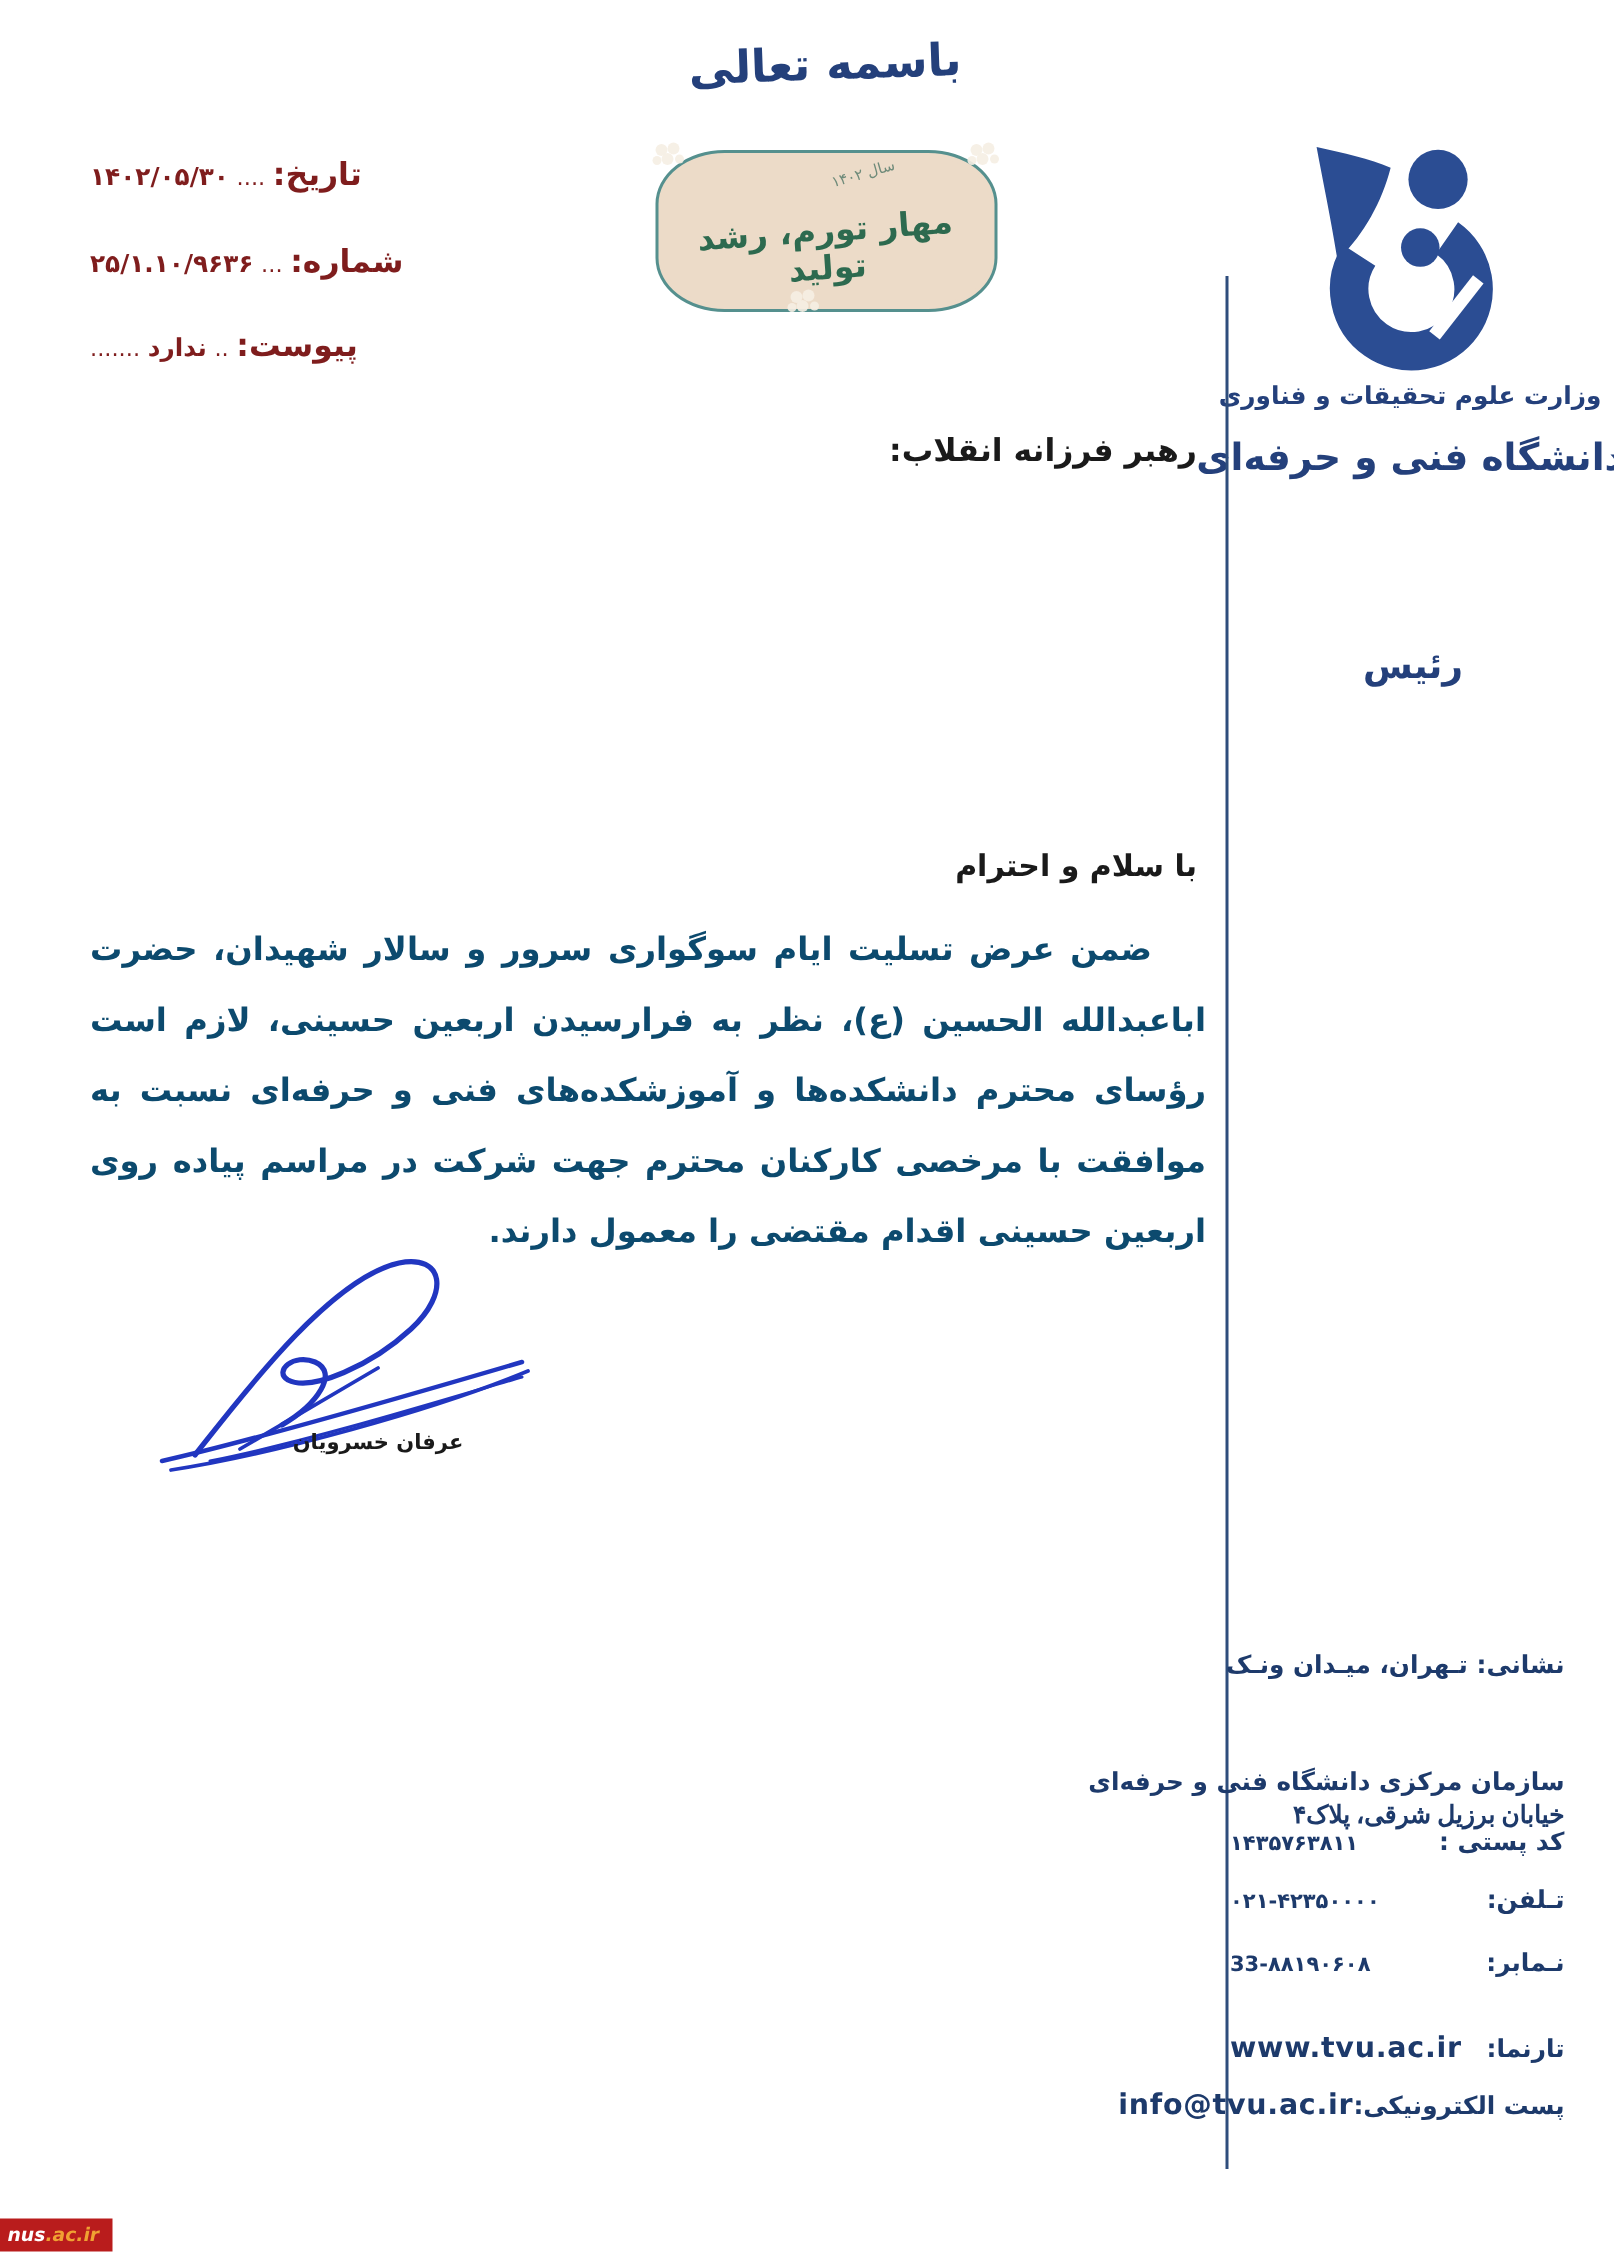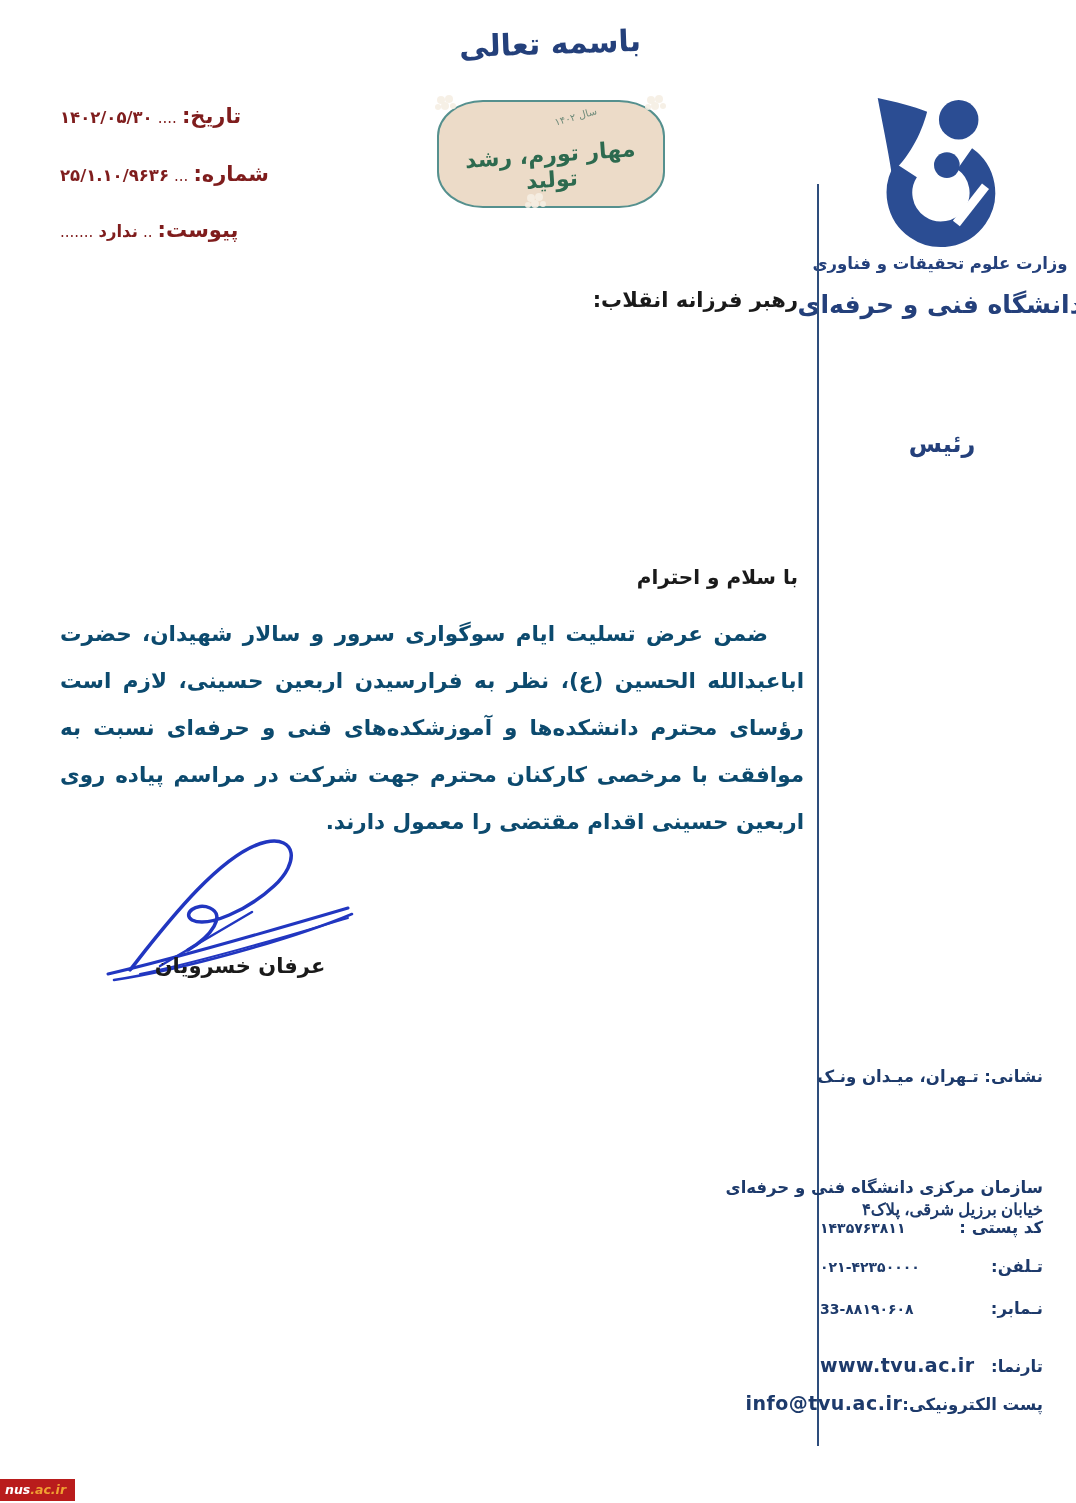--- a/index.html
+++ b/index.html
@@ -33,21 +33,21 @@
   .vline{left:817px;top:184px;width:2px;height:1262px;background:#2e4d7c;}
 
   
   .quote-heading{right:278px;top:288px;font-size:21px;font-weight:bold;direction:rtl;}
   .quote-para{left:62px;width:742px;top:334px;font-size:20px;line-height:46px;
               direction:rtl;text-align:justify;color:#1a1a1a;}
   .recipient{right:278px;top:488px;font-size:21.5px;font-weight:bold;direction:rtl;}
   .salutation{right:278px;top:565px;font-size:20px;font-weight:bold;direction:rtl;}
   .main-para{left:60px;width:744px;top:610px;font-size:21.5px;font-weight:bold;line-height:47px;
              direction:rtl;text-align:justify;text-indent:36px;color:#0c4a6e;}
-  .signer{left:150px;top:954px;width:180px;text-align:center;font-size:21px;font-weight:bold;}
+  .signer{left:162px;top:954px;width:180px;text-align:center;font-size:14px;font-weight:bold;}
 
   
   .f-line{right:33px;direction:rtl;white-space:nowrap;font-size:16.5px;font-weight:bold;color:#1d3a6b;}
   .f-row{left:820px;right:33px;display:flex;direction:rtl;justify-content:space-between;
          align-items:baseline;color:#1d3a6b;}
   .f-row .lbl{font-size:16.5px;font-weight:bold;white-space:nowrap;}
   .f-row .val{font-weight:bold;font-size:14px;direction:ltr;unicode-bidi:isolate;}
   .f-row .val.digits{letter-spacing:3px;}
   .f-row .val.latin{font-size:19px;letter-spacing:0.5px;margin-top:16px;}
 
@@ -135,21 +135,21 @@
     <g fill="none" stroke="#2136c0" stroke-linecap="round">
       <path stroke-width="3.5" d="M30,142 C60,104 120,24 166,14 C196,8 200,34 174,58 C148,82 108,100 92,92 C82,86 96,74 110,80 C126,87 112,108 88,122"></path>
       <path stroke-width="3" d="M8,146 C70,132 180,100 248,80"></path>
       <path stroke-width="2.5" d="M14,152 C80,142 190,112 252,86"></path>
       <path stroke-width="2" d="M40,146 C110,132 200,104 248,90"></path>
       <path stroke-width="2.5" d="M60,138 L152,84"></path>
     </g>
   </svg>
   <div class="abs signer rtl">عرفان خسرویان</div>
 
-  <div class="abs f-line" style="top:1067px;">نشانی: تـهران، میـدان ونـک</div>
+  <div class="abs f-line" style="top:1100px;">نشانی: تـهران، میـدان ونـک</div>
   <div class="abs f-line" style="top:1200px;font-family:Liberation Serif, serif;">خیابان برزیل شرقی، پلاک۴</div>
   <div class="abs f-line" style="top:1178px;">سازمان مرکزی دانشگاه فنی و حرفه‌ای</div>
 
   <div class="abs f-row" style="top:1218px;">
     <span class="lbl">کد پستی :</span>
     <bdi dir="ltr" class="val digits">۱۴۳۵۷۶۳۸۱۱</bdi>
   </div>
   <div class="abs f-row" style="top:1257px;">
     <span class="lbl">تـلفن:</span>
     <bdi dir="ltr" class="val digits">۰۲۱-۴۲۳۵۰۰۰۰</bdi>

